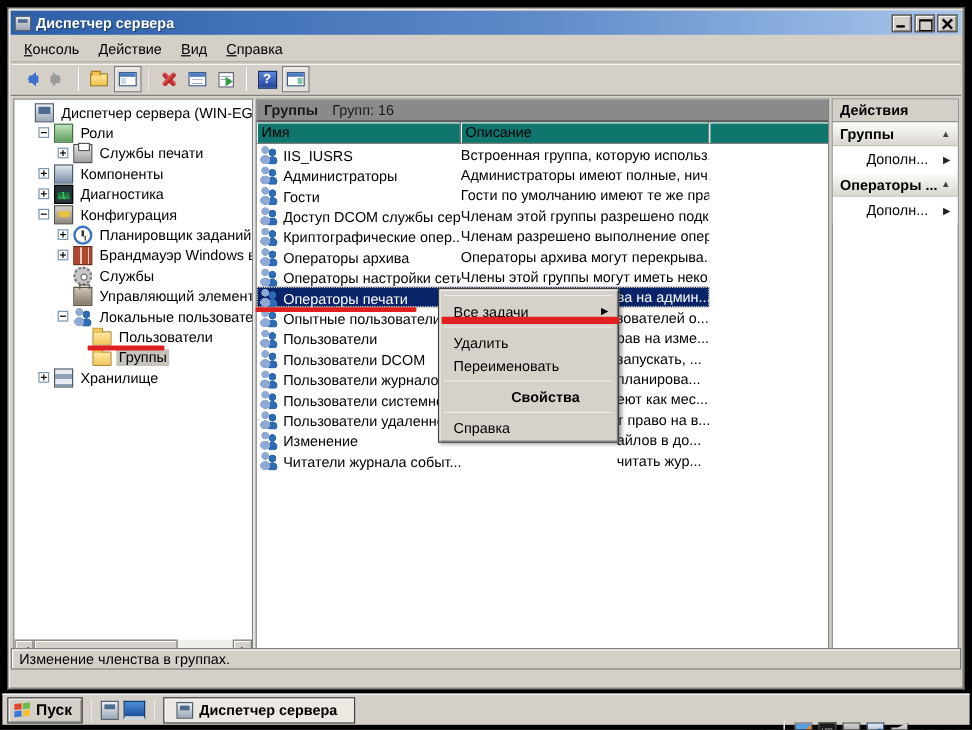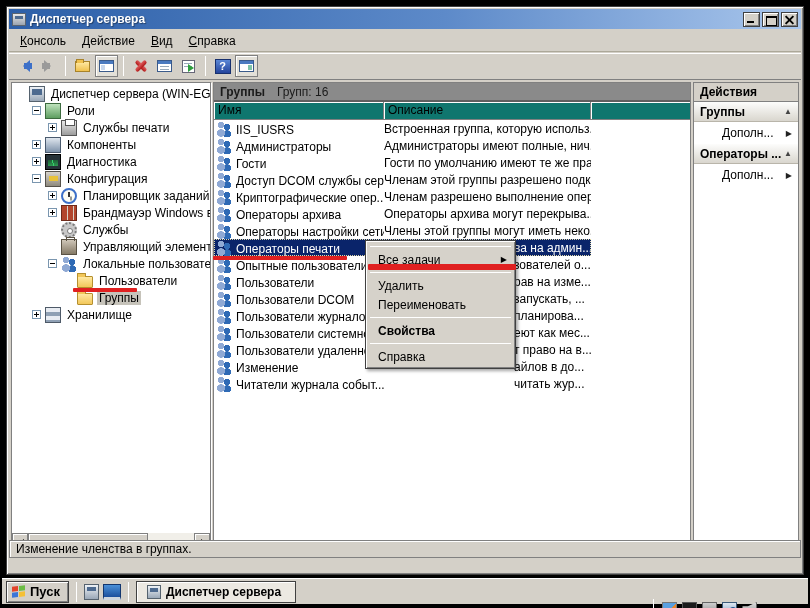--- a/index.html
+++ b/index.html
@@ -142,21 +142,21 @@
   
   .statusbar { position:absolute; left:2px; bottom:16px; right:2px; height:18px;
     border:1px solid #808080; box-shadow:inset 1px 1px 0 #fff; background:#d4d0c8;
     display:flex; align-items:center; padding:0 6px; font-size:12px; }
 
   
   .ctx-menu { position:absolute; left:365px; top:240px; width:151px; background:#d6d2ca;
     border:1px solid #404040; box-shadow:inset 1px 1px 0 #fff, inset -1px -1px 0 #808080, 2px 2px 3px rgba(0,0,0,.35);
     padding:2px; font-size:12px; z-index:40; }
   .ctx-item { height:19px; display:flex; align-items:center; padding:0 14px 0 10px; white-space:nowrap; }
-  .ctx-item.bold { font-weight:bold; }
+  .ctx-item.bold { font-weight:bold;margin-left:48px; }
   .ctx-item .sub { margin-left:auto; font-size:8px; margin-right:-8px; }
   .ctx-sep { height:1px; background:#9a968c; border-bottom:1px solid #fff; margin:3px 2px; }
 
   
   .annot { position:absolute; background:#e02020; z-index:60; border-radius:1px; }
 
   
   .taskbar { position:absolute; left:2px; right:2px; top:578px; height:26px; background:#d4d0c8;
     border-top:1px solid #fff; display:flex; align-items:center; padding:0 4px; gap:4px; }
   .start-btn { height:22px; display:flex; align-items:center; gap:4px; padding:0 8px 0 5px;

